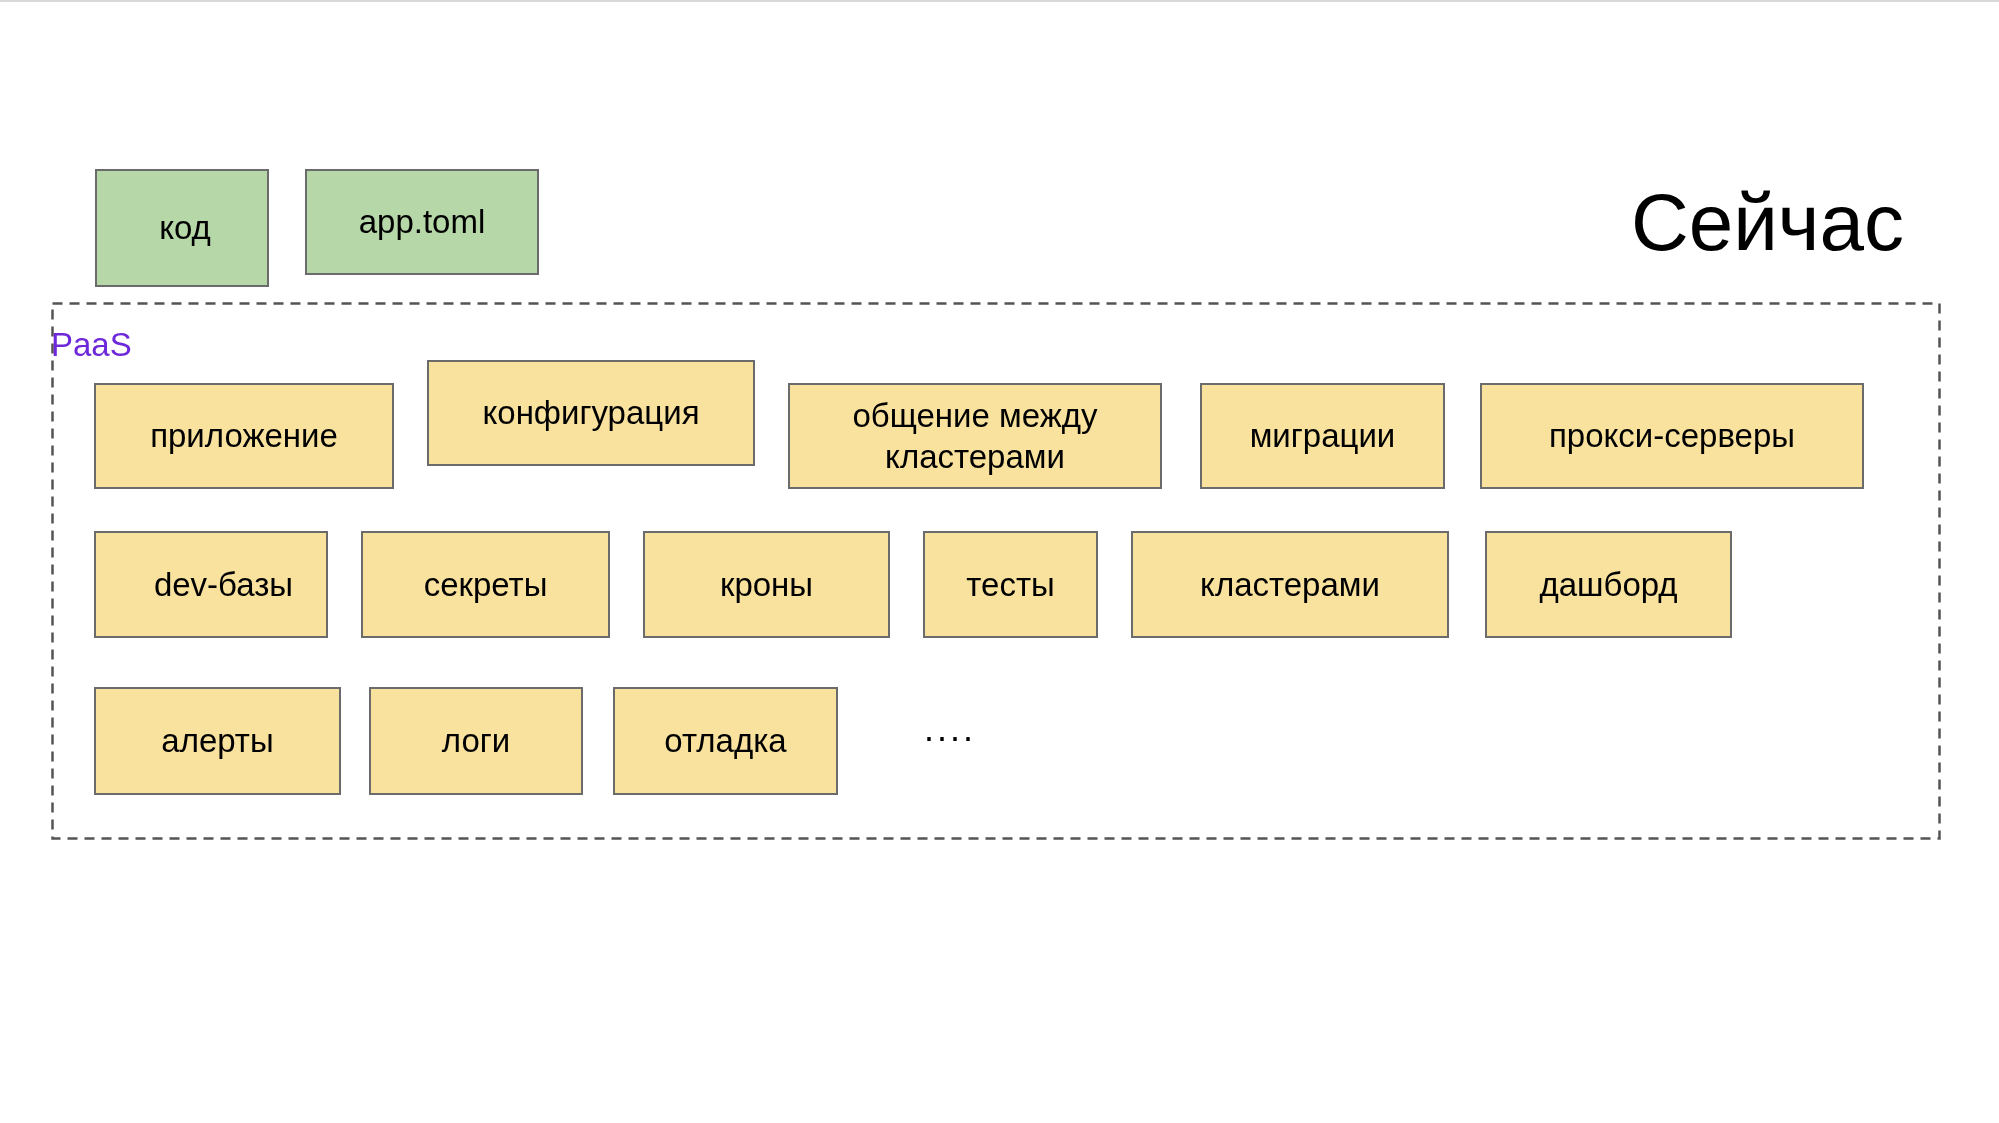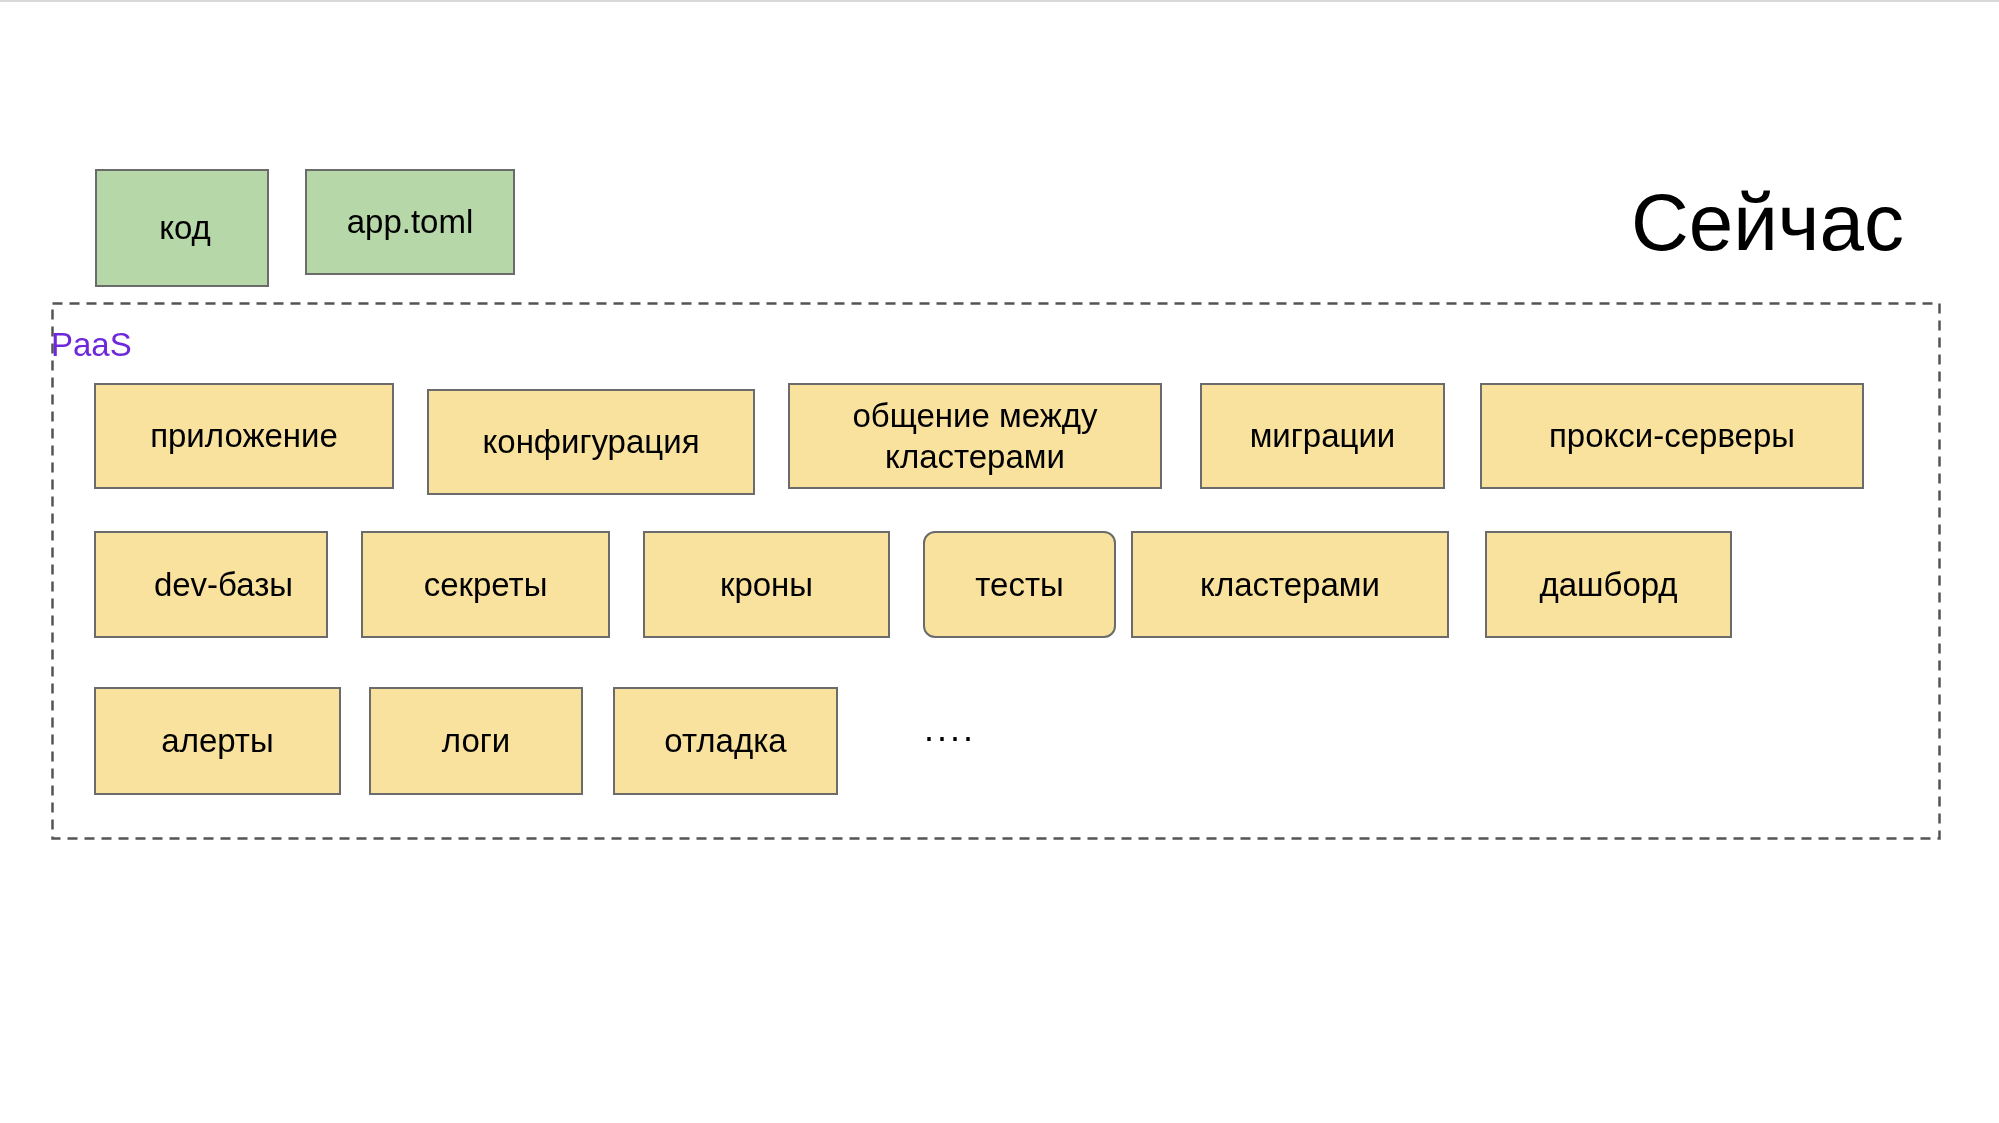--- a/index.html
+++ b/index.html
@@ -67,39 +67,39 @@
 </head>
 <body>
 
 <div class="slide">
 
   <div class="hairline-top"></div>
 
   <div class="slide-title">Сейчас</div>
 
   <div class="box artifact" style="left:95px;  top:169px; width:174px; height:118px;padding-left:20px;">код</div>
-  <div class="box artifact" style="left:305px; top:169px; width:210px; height:106px;">app.toml</div>
+  <div class="box artifact" style="left:305px; top:169px; width:234px; height:106px;">app.toml</div>
 
   <div class="paas-container">
     <svg width="1890" height="538" viewBox="0 0 1890 538">
       <rect x="1.5" y="1.5" width="1887" height="535" fill="none" stroke="currentColor" stroke-width="2.5" stroke-dasharray="10 7"></rect>
     </svg>
     <div class="paas-label">PaaS</div>
   </div>
 
   <div class="box feature" style="left:94px;   top:383px; width:300px; height:106px;">приложение</div>
-  <div class="box feature" style="left:427px;  top:389px; width:328px; height:106px;">конфигурация</div>
+  <div class="box feature" style="left:427px;  top:360px; width:328px; height:106px;">конфигурация</div>
   <div class="box feature" style="left:788px;  top:383px; width:374px; height:106px;">общение между кластерами</div>
   <div class="box feature" style="left:1200px; top:383px; width:245px; height:106px;">миграции</div>
   <div class="box feature" style="left:1480px; top:383px; width:384px; height:106px;">прокси-серверы</div>
 
   <div class="box feature" style="left:94px;   top:531px; width:234px; height:107px;padding-left:39px;">dev-базы</div>
   <div class="box feature" style="left:361px;  top:531px; width:249px; height:107px;">секреты</div>
   <div class="box feature" style="left:643px;  top:531px; width:247px; height:107px;">кроны</div>
-  <div class="box feature" style="left:923px;  top:531px; width:193px; height:107px;border-radius:12px;">тесты</div>
+  <div class="box feature" style="left:923px;  top:531px; width:175px; height:107px;">тесты</div>
   <div class="box feature" style="left:1131px; top:531px; width:318px; height:107px;">кластерами</div>
   <div class="box feature" style="left:1485px; top:531px; width:247px; height:107px;text-align:center;">дашборд</div>
 
   <div class="box feature" style="left:94px;  top:687px; width:247px; height:108px;">алерты</div>
   <div class="box feature" style="left:369px; top:687px; width:214px; height:108px;">логи</div>
   <div class="box feature" style="left:613px; top:687px; width:225px; height:108px;">отладка</div>
 
   <div class="more-dots">....</div>
 
 </div>

